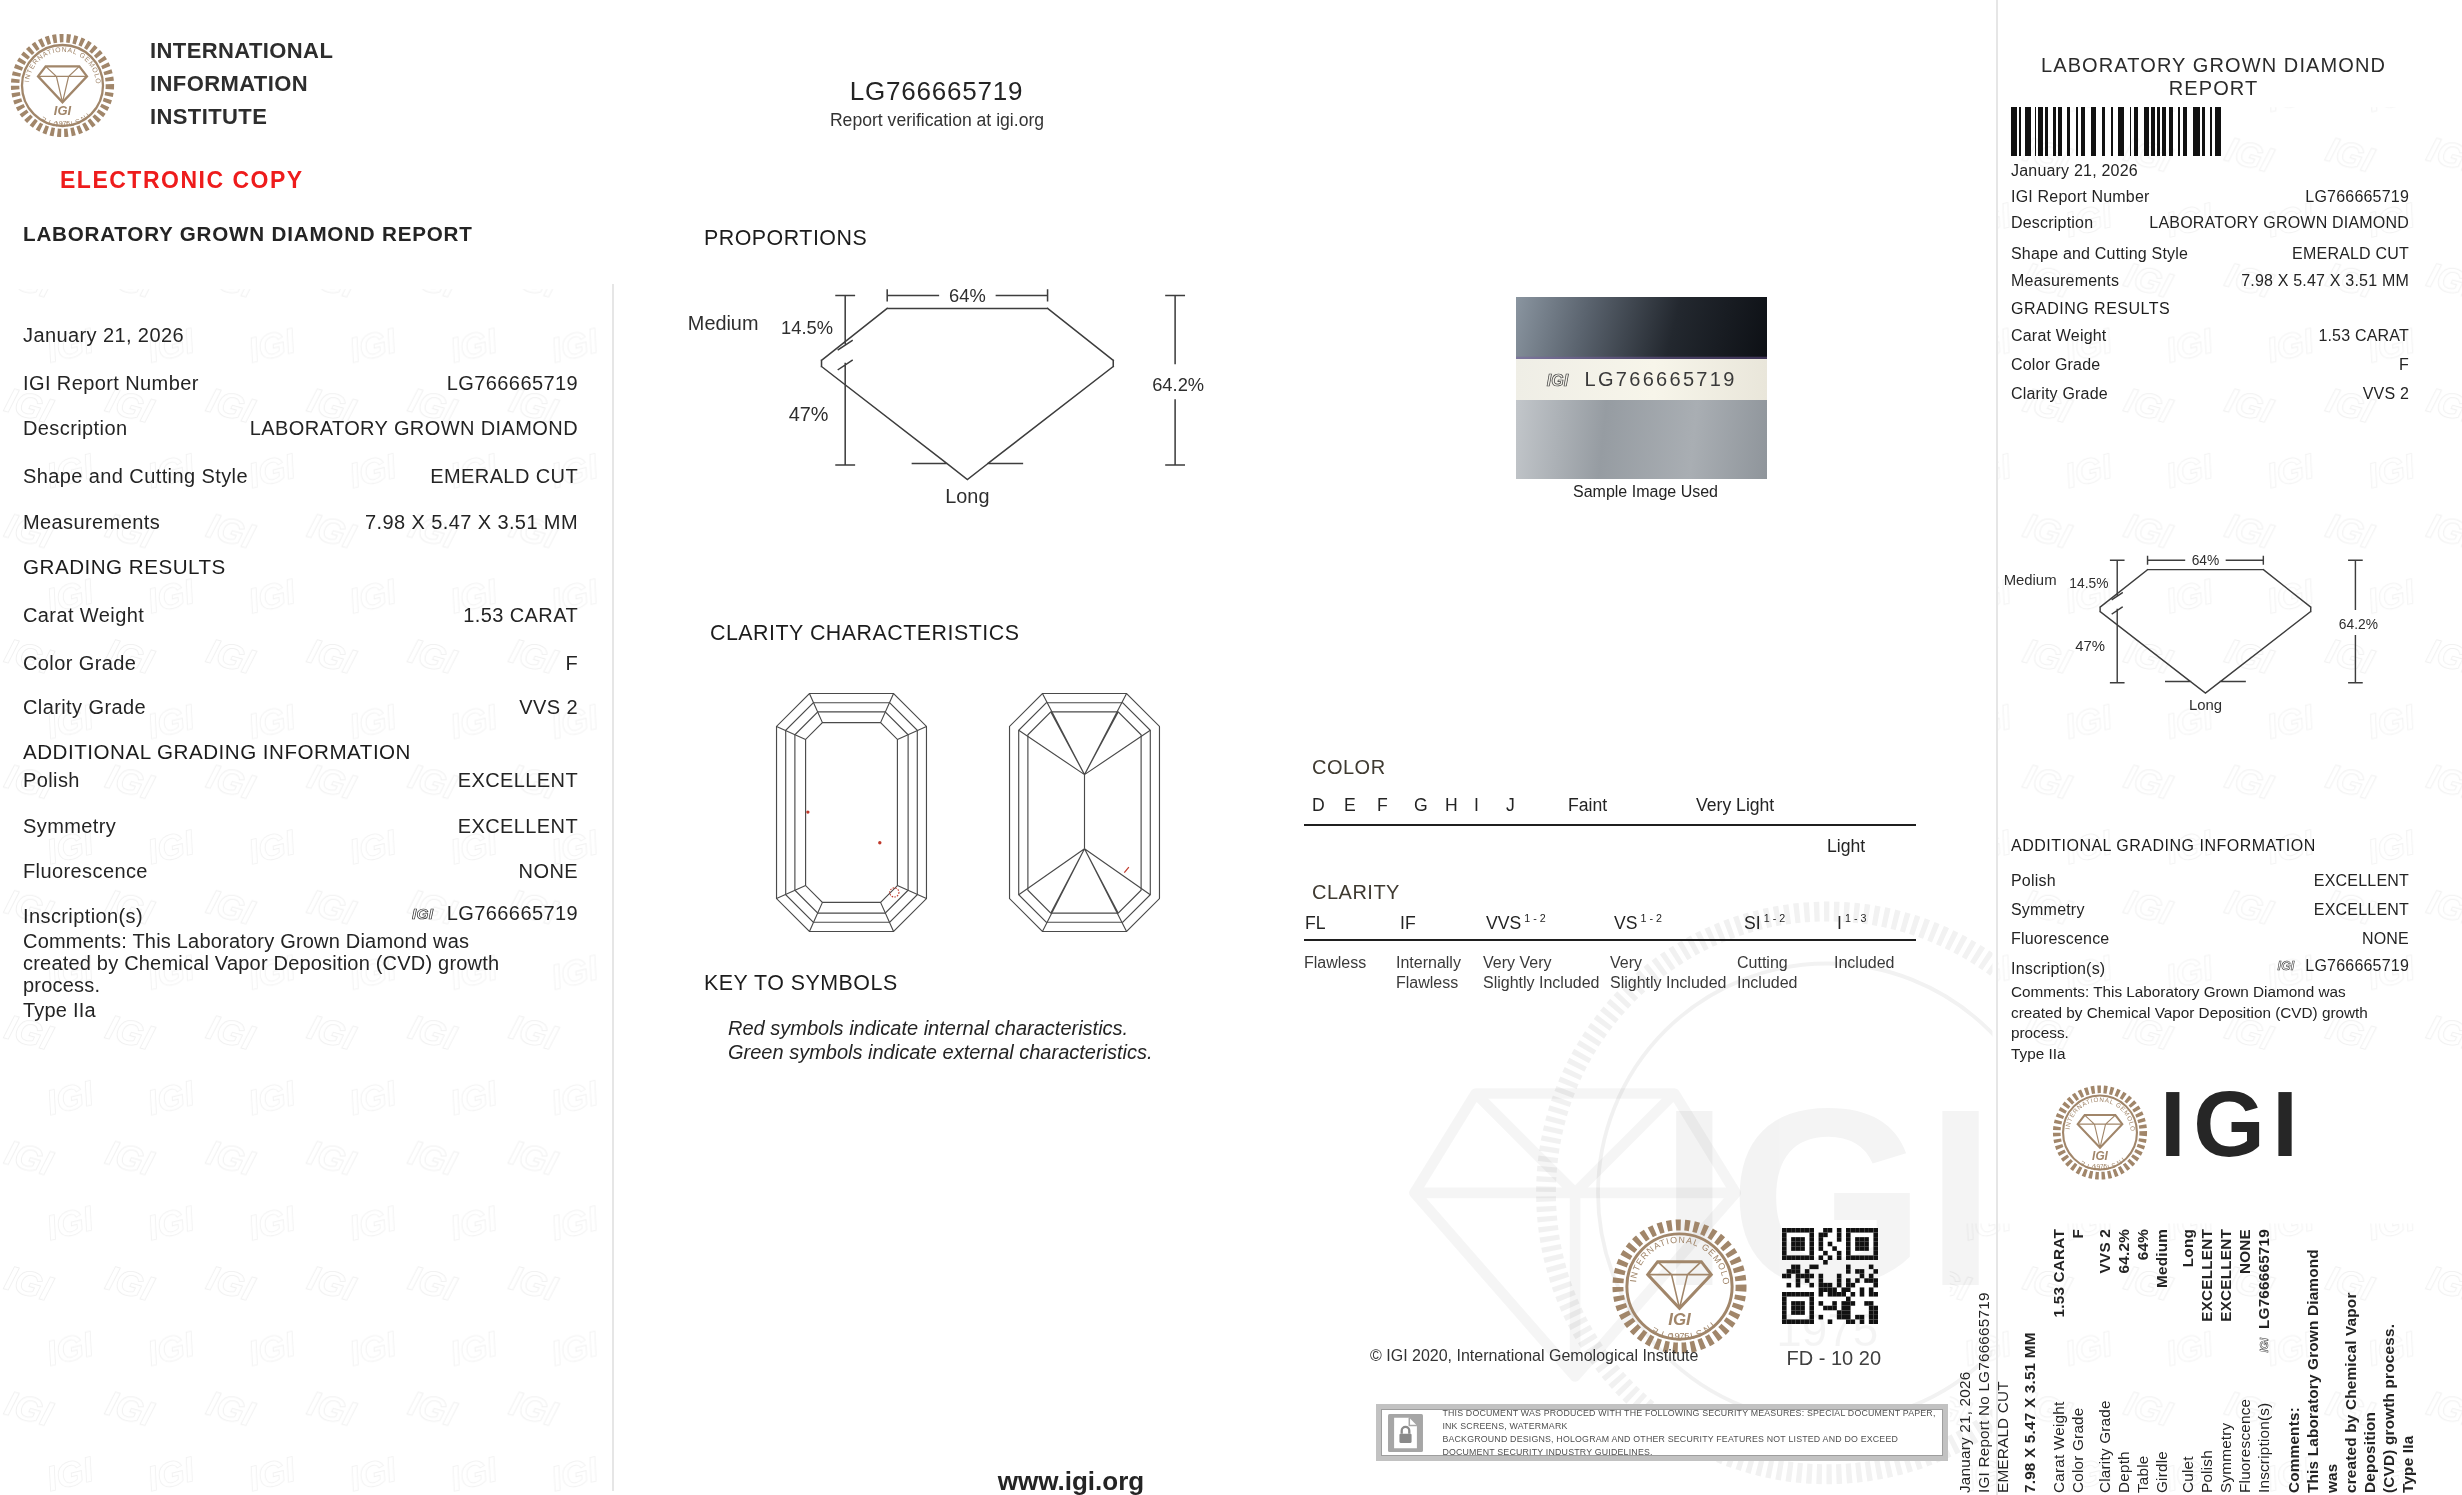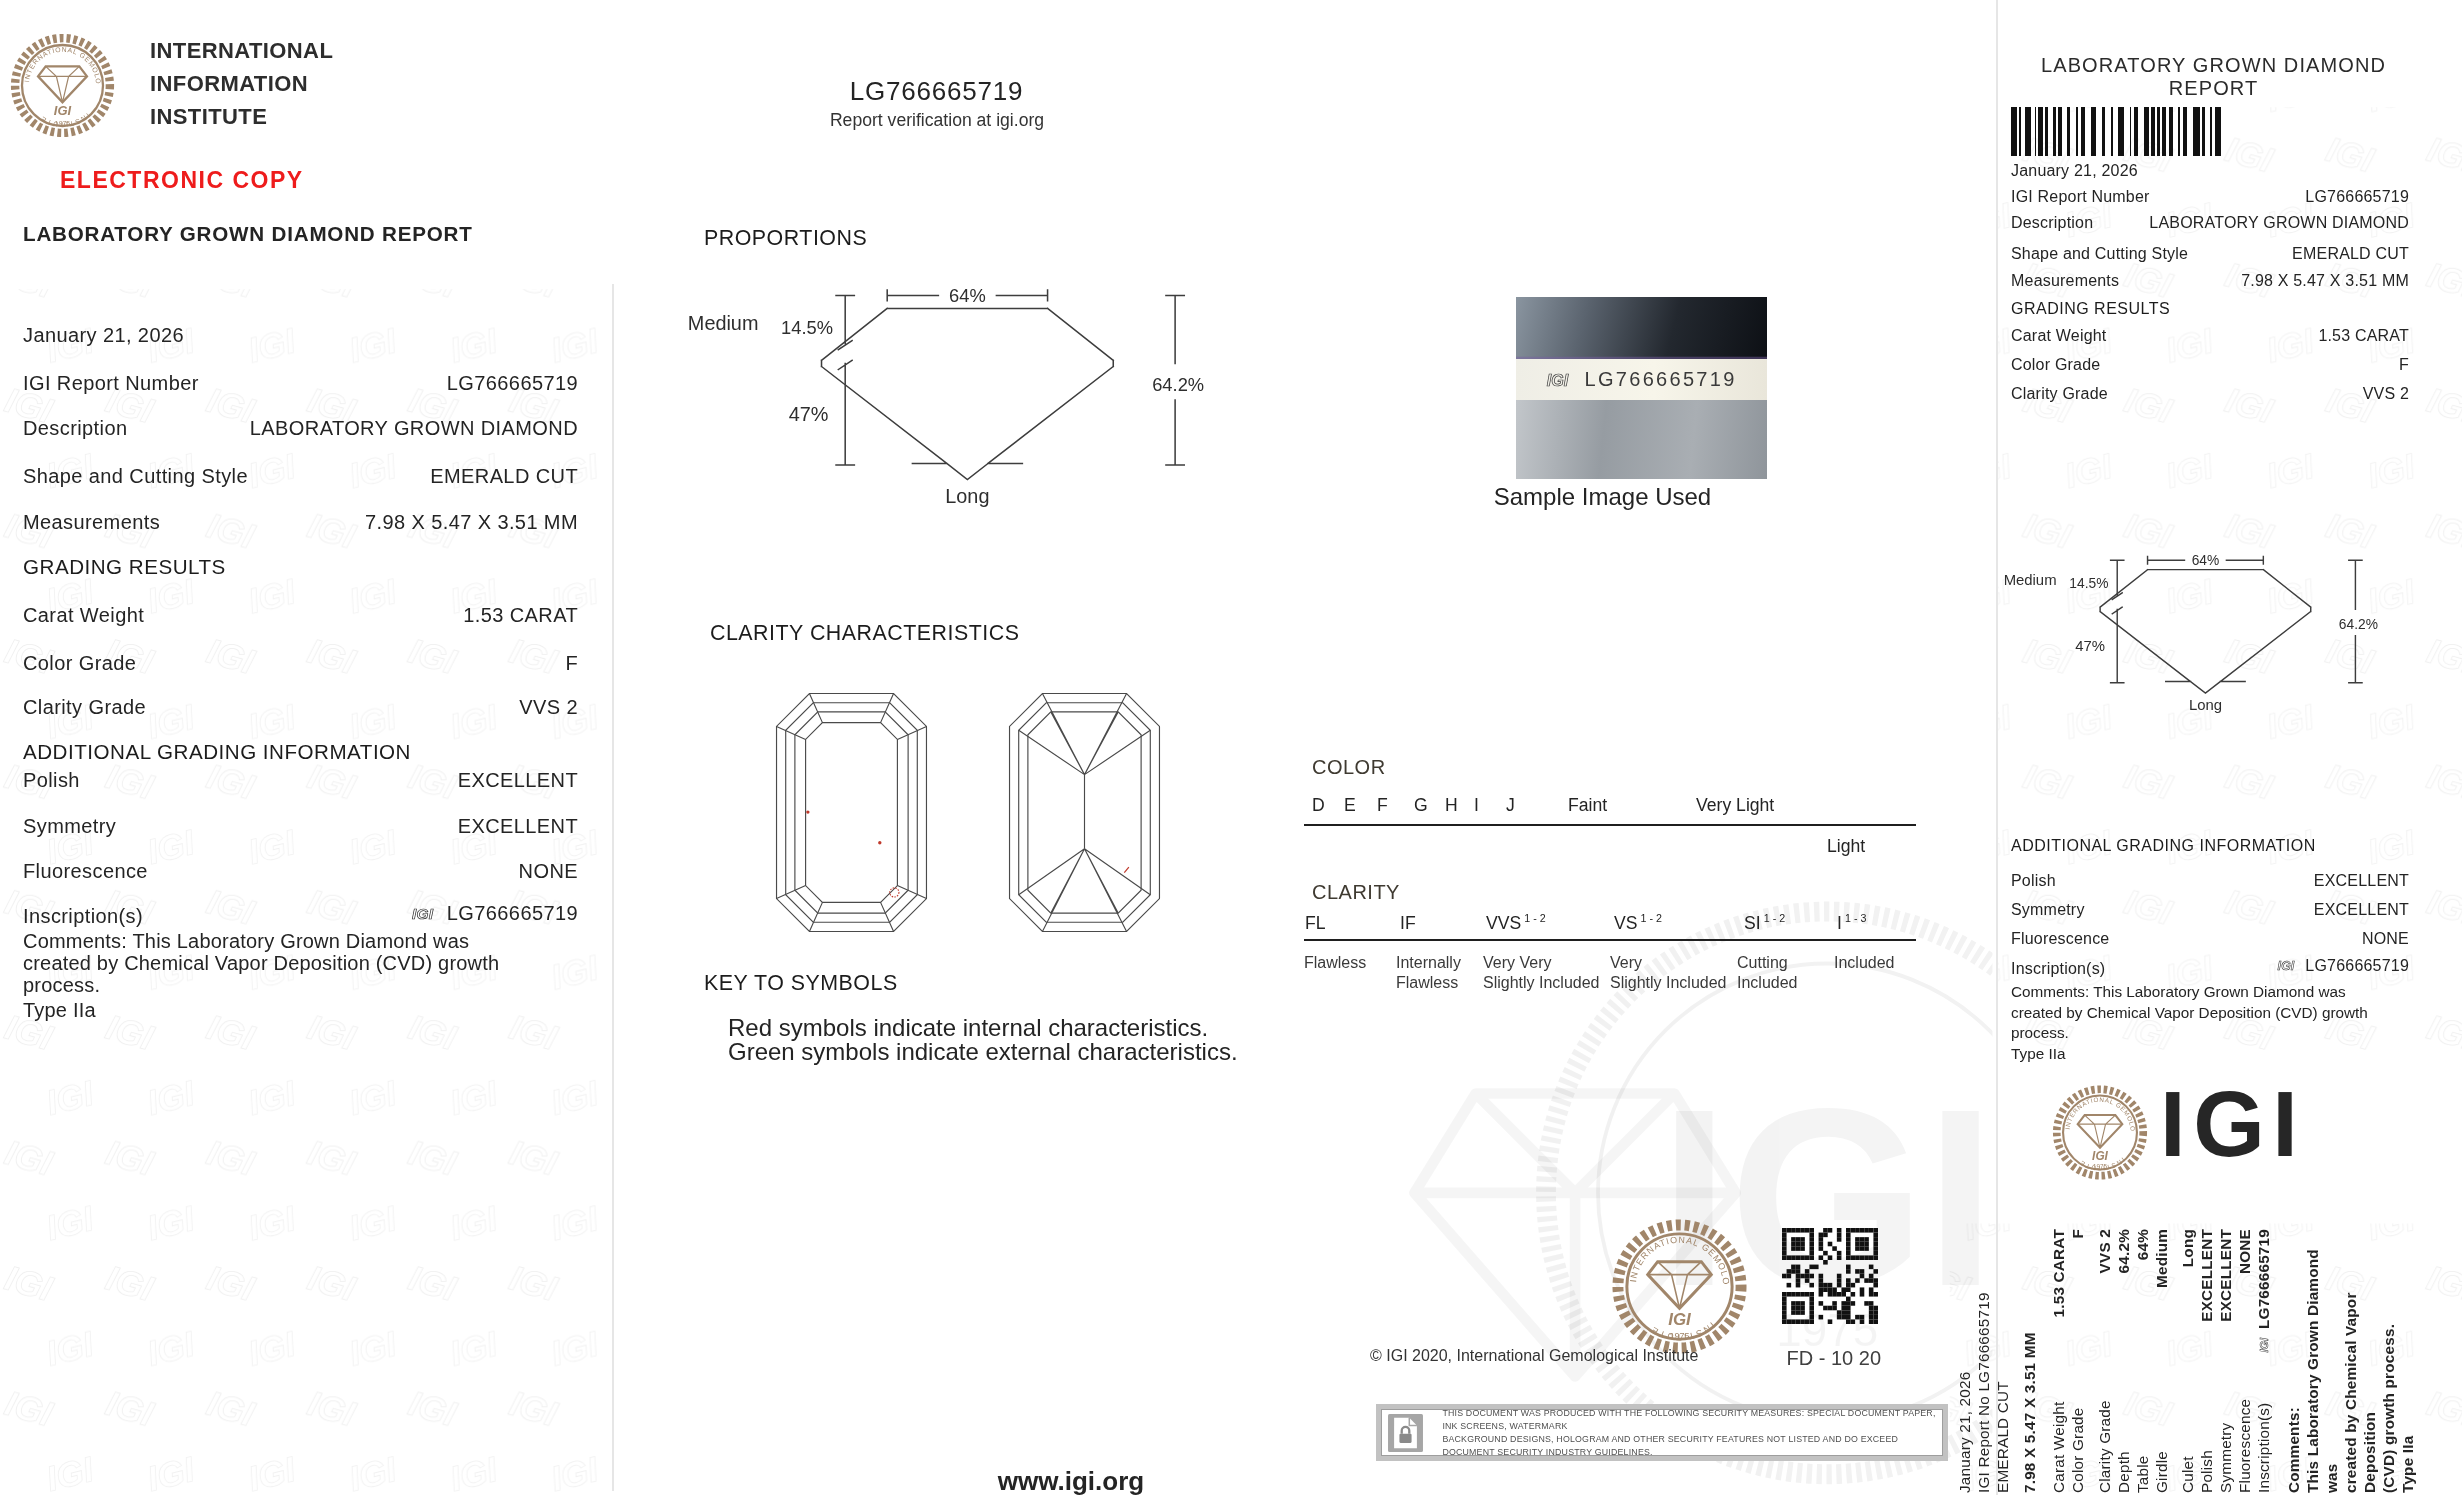--- a/index.html
+++ b/index.html
@@ -190,21 +190,21 @@
   <div id="photo" class="abs" style="left:1516px;top:297px;width:251px;height:182px;">
     <div class="ph-top"></div>
     <div class="ph-strip">
       <svg width="32" height="20" viewBox="0 0 40 24" style="color:#3a3a3a;">
         <text x="1" y="19" font-size="20" font-weight="bold" font-style="italic" fill="none" stroke="currentColor" stroke-width="0.9">IGI</text>
       </svg>
       <span style="font-size:20px;color:#3a3a3a;letter-spacing:2.3px;margin-left:6.1px;">LG766665719</span>
     </div>
     <div class="ph-bot"></div>
   </div>
-  <div class="abs" style="left:1477px;top:483px;width:251px;text-align:center;font-size:24px;">Sample Image Used</div>
+  <div class="abs" style="left:1520px;top:483px;width:251px;text-align:center;font-size:16px;">Sample Image Used</div>
 
   <div class="abs sec-h" style="left:710px;top:621px;font-size:21.4px;">CLARITY CHARACTERISTICS</div>
 
   <svg class="abs" style="left:775px;top:692px;" width="153" height="241" viewBox="0 0 200 315">
     <g stroke="#4a4a4a" stroke-width="1.5" fill="none" stroke-linejoin="miter">
       <path d="M45,2 H155 L198,45 V270 L155,313 H45 L2,270 V45 Z"></path>
       <path d="M50,14 H150 L186,50 V265 L150,301 H50 L14,265 V50 Z"></path>
       <path d="M56,26 H144 L174,56 V259 L144,289 H56 L26,259 V56 Z"></path>
       <path d="M62,40 H138 L160,62 V253 L138,275 H62 L40,253 V62 Z"></path>
       <path d="M45,2 L62,40 M2,45 L40,62 M155,2 L138,40 M198,45 L160,62 M198,270 L160,253 M155,313 L138,275 M45,313 L62,275 M2,270 L40,253"></path>
@@ -224,21 +224,21 @@
       <path d="M100,108 V205"></path>
       <path d="M45,2 L100,108 M155,2 L100,108 M14,50 L100,108 M186,50 L100,108 M56,26 L100,108 M144,26 L100,108"></path>
       <path d="M45,313 L100,205 M155,313 L100,205 M14,265 L100,205 M186,265 L100,205 M56,289 L100,205 M144,289 L100,205"></path>
     </g>
     <g>
       <path d="M152,236 L158,229" stroke="#c0392b" stroke-width="1.6"></path>
     </g>
   </svg>
 
   <div class="abs sec-h" style="left:704px;top:971px;font-size:21.4px;">KEY TO SYMBOLS</div>
-  <div class="abs" style="left:728px;top:1016px;font-size:24px;line-height:24px;">
+  <div class="abs" style="left:728px;top:1016px;font-size:20px;line-height:24px;font-style:italic;">
     <div>Red symbols indicate internal characteristics.</div>
     <div>Green symbols indicate external characteristics.</div>
   </div>
 
   <div class="abs sec-h" style="left:1312px;top:756px;font-size:20px;color:#3f3a31;">COLOR</div>
   <div>
     <span class="abs" style="left:1312px;top:795px;font-size:17.6px;">D</span>
     <span class="abs" style="left:1344px;top:795px;font-size:17.6px;">E</span>
     <span class="abs" style="left:1377px;top:795px;font-size:17.6px;">F</span>
     <span class="abs" style="left:1414px;top:795px;font-size:17.6px;">G</span>

